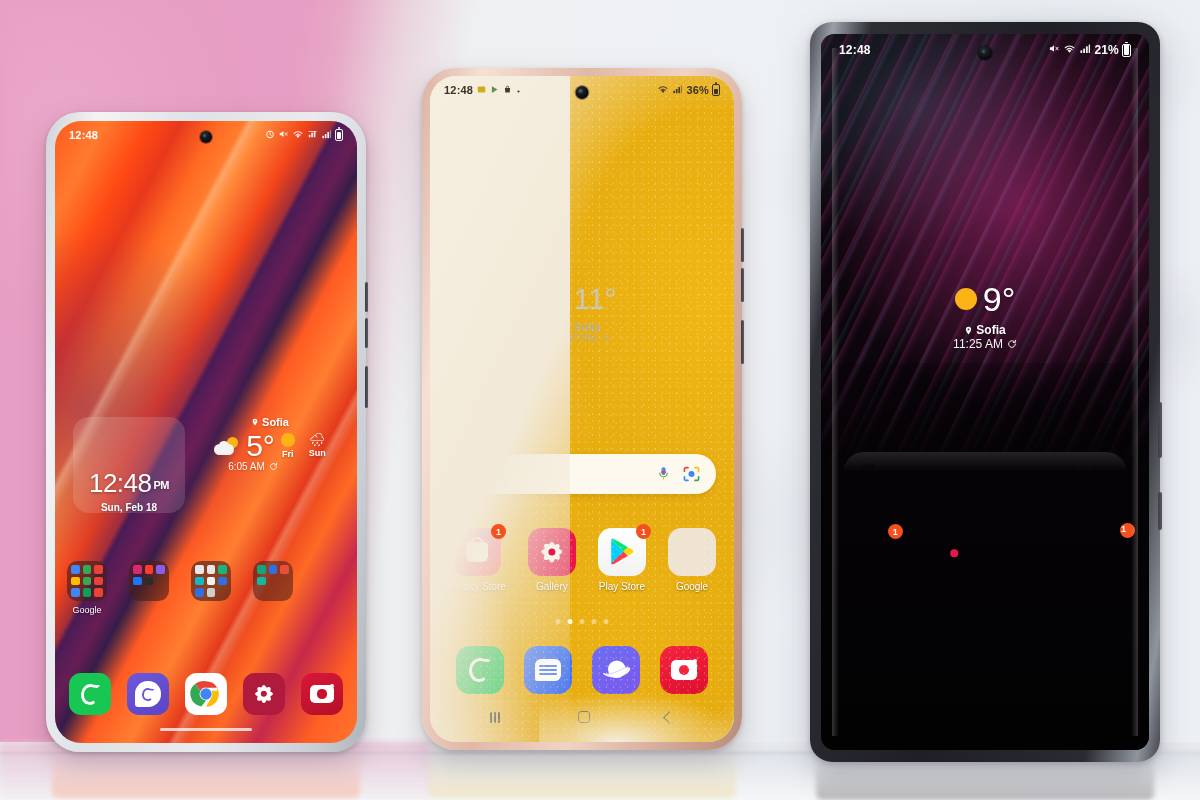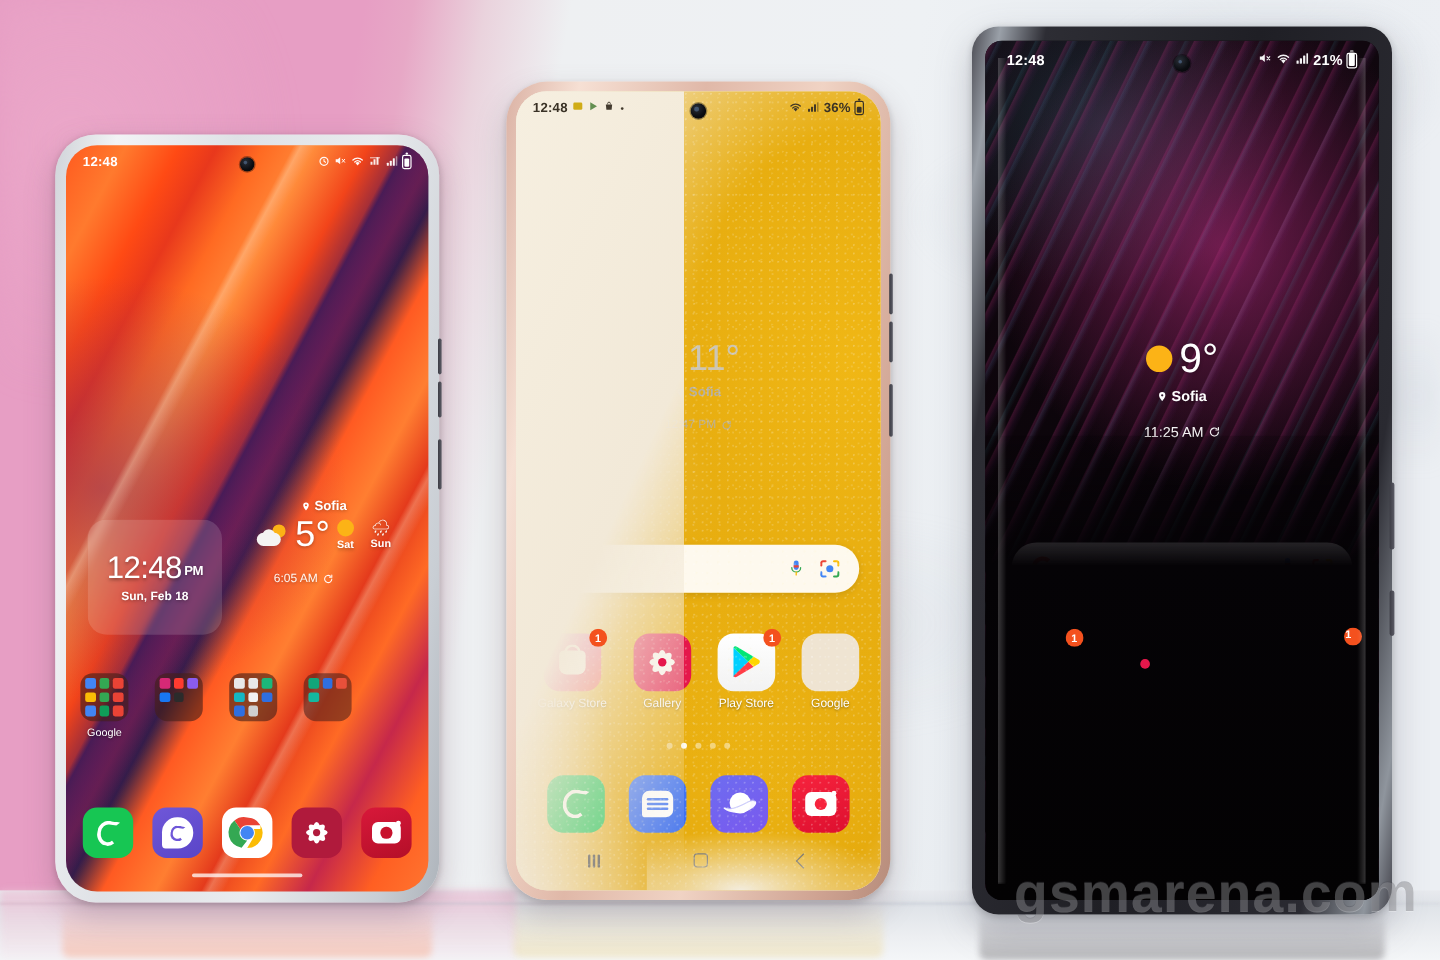--- a/index.html
+++ b/index.html
@@ -129,21 +129,21 @@
 
   .weather-widget {
     position: absolute;
     color: #fff;
     text-align: center;
     text-shadow: 0 1px 3px rgba(0,0,0,.3);
   }
   .wx-row { display: flex; align-items: center; justify-content: center; gap: 6px; }
   .wx-temp { font-size: 30px; font-weight: 300; line-height: 1; }
   .wx-loc { font-size: 11px; font-weight: 600; margin-top: 7px; display:flex; align-items:center; justify-content:center; gap:3px; }
-  .wx-time { font-size: 10px; font-weight: 500; margin-top: 16px; opacity: .95; display:flex; align-items:center; justify-content:center; gap:4px;text-align:right; }
+  .wx-time { font-size: 10px; font-weight: 500; margin-top: 0; opacity: .95; display:flex; align-items:center; justify-content:center; gap:4px;text-align:right; }
   .sun-dot { width: 20px; height: 20px; border-radius: 50%; background: #fcb316; display:inline-block; }
   .sun-dot.sm { width: 14px; height: 14px; }
   .cloudsun { position: relative; width: 26px; height: 18px; }
   .cloudsun .s { position: absolute; right: 2px; top: 0; width: 11px; height: 11px; border-radius: 50%; background: #fcb316; }
   .cloudsun .c { position: absolute; left: 0; bottom: 0; width: 20px; height: 11px; border-radius: 8px; background: #f4f4f2; }
   .cloudsun .c2 { position: absolute; left: 5px; bottom: 5px; width: 10px; height: 9px; border-radius: 50%; background: #f4f4f2; }
   .fcast { display: flex; gap: 14px; align-items: flex-start; }
   .fcast-col { display: flex; flex-direction: column; align-items: center; gap: 2px; }
   .fcast-lbl { font-size: 9px; font-weight: 600; }
   .rain { font-size: 13px; line-height: 1; }
@@ -411,21 +411,21 @@
                 <rect x="14" y="7" width="4" height="15" rx="1"></rect>
                 <rect x="20" y="3" width="3" height="19" rx="1" opacity=".5"></rect>
               </svg>
           </span>
           <span class="bat">
               <i style="height:72%"></i>
             </span>
         </div>
       </div>
 
-      <div class="clock-widget" style="left:18px; top:312px; width:112px; height:96px;">
+      <div class="clock-widget" style="left:18px; top:296px; width:112px; height:96px;justify-content:flex-end;">
         <div class="clock-time">
           <span>12:48</span><small>PM</small>
         </div>
         <div class="clock-date">Sun, Feb 18</div>
       </div>
 
       <div class="weather-widget" style="left:140px; top:288px; width:150px;">
         <div class="wx-loc">
           <svg width="8" height="10" viewBox="0 0 24 24" fill="#fff">
               <path d="M12 2a7 7 0 00-7 7c0 5.2 7 13 7 13s7-7.8 7-13a7 7 0 00-7-7zm0 9.5A2.5 2.5 0 1112 6.5a2.5 2.5 0 010 5z"></path>
@@ -435,21 +435,21 @@
         <div class="wx-row" style="margin-top:3px;">
           <span class="cloudsun">
               <i class="s"></i>
               <i class="c2"></i>
               <i class="c"></i>
             </span>
           <span class="wx-temp">5°</span>
           <span class="fcast">
             <span class="fcast-col">
               <span class="sun-dot sm"></span>
-              <span class="fcast-lbl">Sat</span>
+              <span class="fcast-lbl">Fri</span>
             </span>
             <span class="fcast-col">
               <span class="rain">🌧</span>
               <span class="fcast-lbl">Sun</span>
             </span>
           </span>
         </div>
         <div class="wx-time" style="margin-left:-34px;">
           <span>6:05 AM</span>
           <svg width="9" height="9" viewBox="0 0 24 24" fill="none" stroke="#fff" stroke-width="2.4">
@@ -951,14 +951,13 @@
               </span>
               <span class="dot2"></span>
           </span>
         </div>
       </div>
 
       <div class="gesturebar" style="left:50%; transform:translateX(-50%); bottom:14px; width:108px; background:rgba(225,200,195,.8);"></div>
     </div>
   </div>
 
-  <div class="watermark" style="left:845px; top:716px;">gsmarena.com</div>
 </div>
 
 </body></html>

